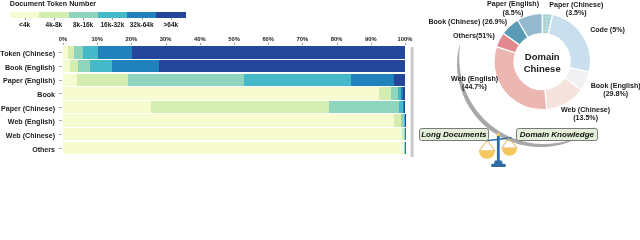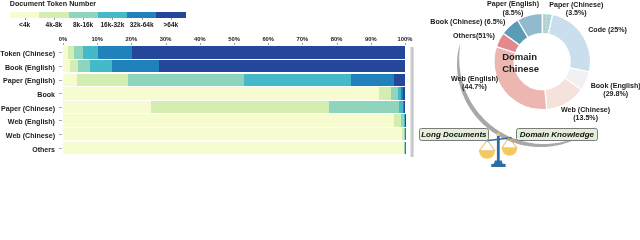--- a/index.html
+++ b/index.html
@@ -19,21 +19,21 @@
   .y-label{position:absolute;font-size:7.1px;font-weight:bold;color:#1a1a1a;white-space:nowrap;
            text-align:right;left:0;width:55px;line-height:7.1px;transform:translateY(-50%);}
   .y-tick{position:absolute;left:58.5px;width:3.2px;height:0.8px;background:#a5a5a5;}
   .bar-row{position:absolute;left:63px;width:342px;height:12.3px;display:flex;}
   .bar-row i{display:block;height:100%;}
   #divider{position:absolute;left:409.5px;top:46.5px;width:4.4px;height:110px;
            background:linear-gradient(to right,#ededed 0%,#d0d0d0 35%,#c2c2c2 62%,#efefef 100%);}
   #donut-svg{position:absolute;left:0;top:0;}
   .d-label{position:absolute;font-size:7.1px;font-weight:bold;color:#1a1a1a;white-space:nowrap;
            line-height:8.3px;text-align:center;}
-  #center-label{position:absolute;font-size:9.5px;font-weight:bold;color:#1a1a1a;text-align:left;
+  #center-label{position:absolute;font-size:9.5px;font-weight:bold;color:#1a1a1a;text-align:center;
                 line-height:11.7px;width:80px;}
   .tag{position:absolute;font-size:8px;font-weight:bold;font-style:italic;color:#111;
        background:#e3efd9;border:1.1px solid #7b7b7b;border-radius:2.5px;
        white-space:nowrap;height:11px;line-height:11px;text-align:center;}
 </style>
 </head>
 <body>
 
 <div id="root">
 
@@ -214,33 +214,33 @@
     </div>
   <div id="donut-labels">
       <div class="d-label" style="left: 513px; top: 0.4px; transform: translateX(-50%);">
         <div>Paper (English)</div>
         <div>(8.5%)</div>
       </div>
       <div class="d-label" style="left: 576.3px; top: 1.1px; transform: translateX(-50%);">
         <div>Paper (Chinese)</div>
         <div>(3.5%)</div>
       </div>
-      <div class="d-label" style="left: 607.5px; top: 26.2px; transform: translateX(-50%);">Code (25%)</div>
+      <div class="d-label" style="left: 607.5px; top: 26.2px; transform: translateX(-50%);">Code (5%)</div>
       <div class="d-label" style="left: 615.7px; top: 82px; transform: translateX(-50%);">
         <div>Book (English)</div>
         <div>(29.8%)</div>
       </div>
       <div class="d-label" style="left: 585.6px; top: 106px; transform: translateX(-50%);">
         <div>Web (Chinese)</div>
         <div>(13.5%)</div>
       </div>
       <div class="d-label" style="left: 474.5px; top: 75.2px; transform: translateX(-50%);">
         <div>Web (English)</div>
         <div>(44.7%)</div>
       </div>
       <div class="d-label" style="left: 474px; top: 32.2px; transform: translateX(-50%);">Others(51%)</div>
-      <div class="d-label" style="left: 467.8px; top: 17.7px; transform: translateX(-50%);">Book (Chinese) (6.5%)</div>
+      <div class="d-label" style="left: 467.8px; top: 17.7px; transform: translateX(-50%);">Book (Chinese) (26.9%)</div>
     </div>
 
   <div class="tag" id="tag-right" style="left: 516.2px; top: 127.5px; width: 79.4px;"><span>Domain Knowledge</span></div>
   <div class="tag" id="tag-left" style="left: 418.5px; top: 127.5px; width: 68.8px;"><span>Long Documents</span></div>
 
 </div>
 
 </body></html>

